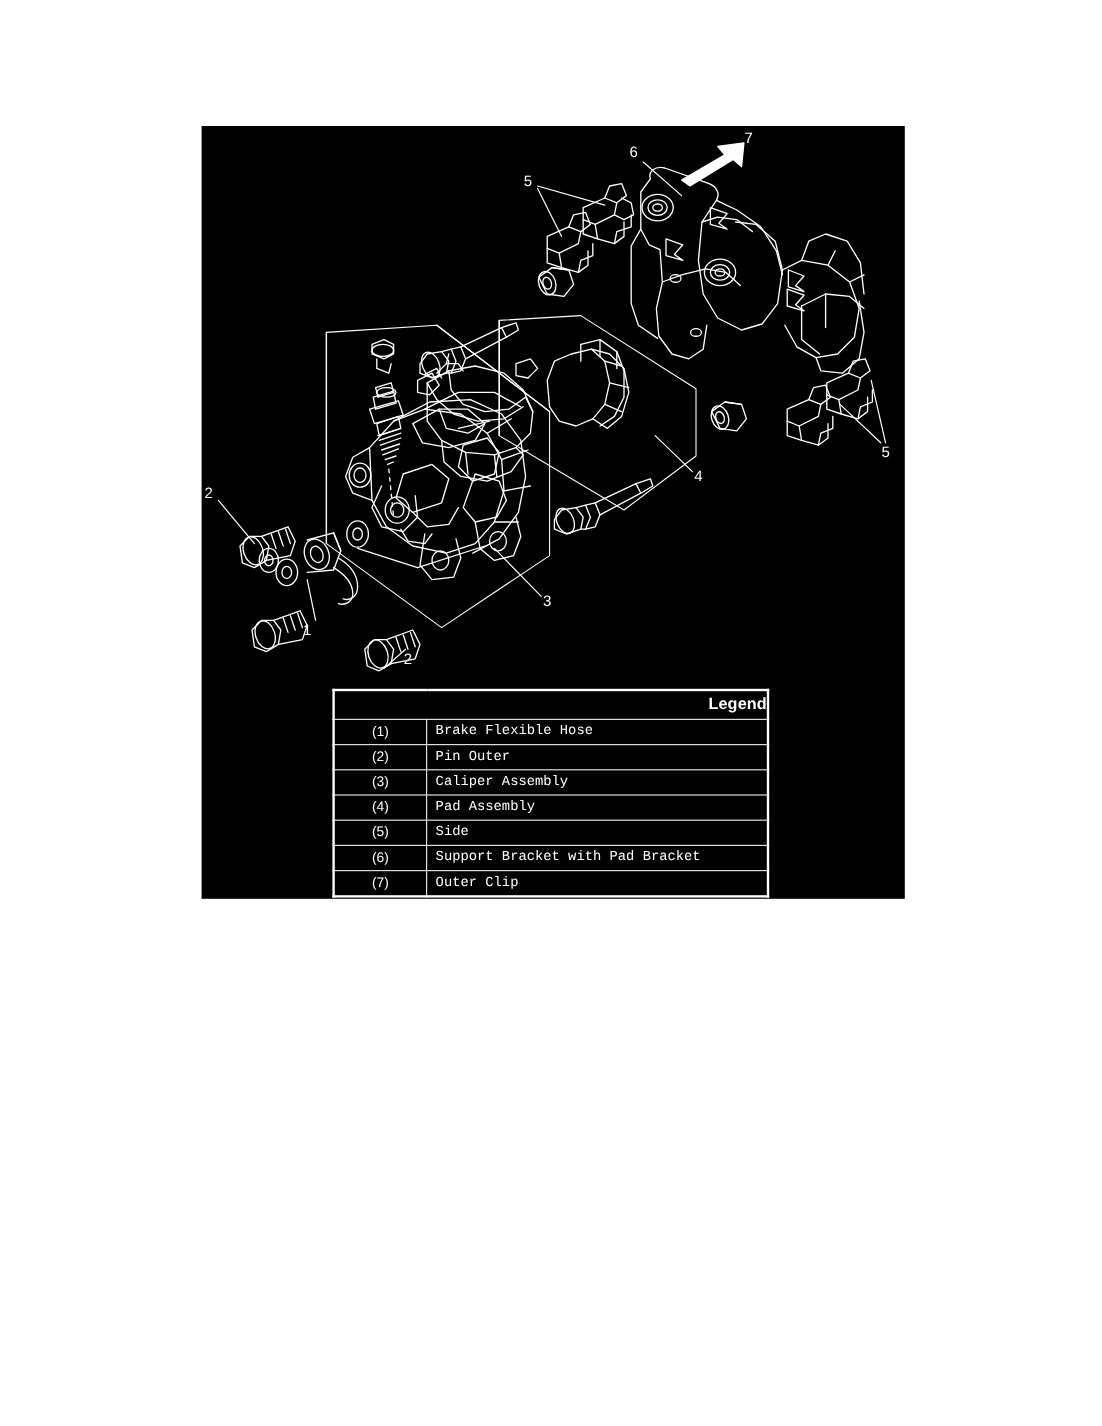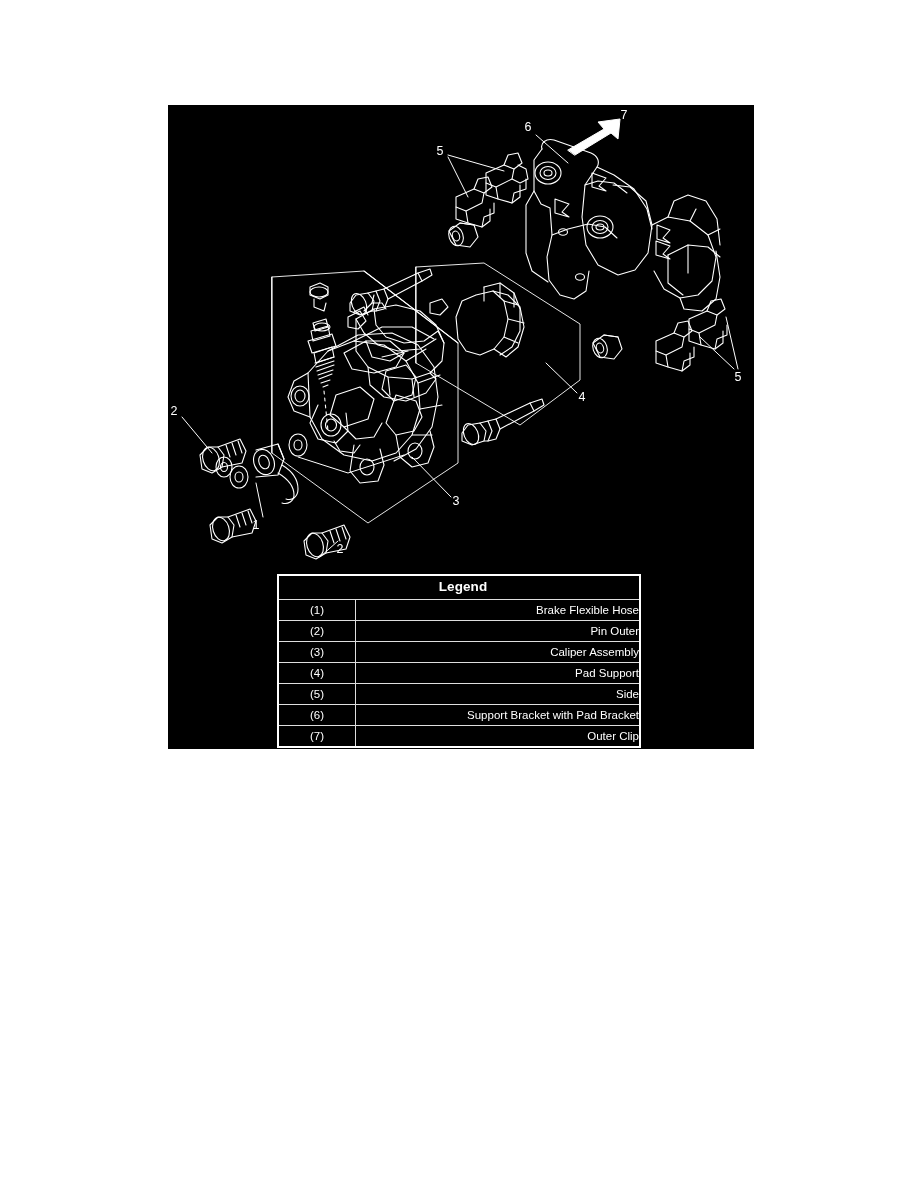--- a/index.html
+++ b/index.html
@@ -49,34 +49,35 @@
     color: #ffffff;
     font-size: 11.5px;
     font-family: "Liberation Sans", sans-serif;
     padding: 2px 0 3px 0;
     height: 15px;
     line-height: 14px;
     font-weight: normal;
     white-space: nowrap;
   }
   #legend-table th.legend-title {
-    text-align: center;
+    text-align: right;
     padding-left: 8px;
     font-size: 13.5px;
     font-weight: bold;
     letter-spacing: 0.1px;
     height: 18px;
   }
   #legend-table td.legend-num {
     width: 76px;
     text-align: center;
   }
   #legend-table td.legend-desc {
-    text-align: right;
+    text-align: left;
     padding-left: 7px;
+    font-family: Liberation Mono, monospace;
   }
 
   .callout {
     font-family: "Liberation Sans", sans-serif;
     font-size: 12.5px;
     fill: #ffffff;
   }
 </style>
 </head>
 <body>
@@ -384,21 +385,21 @@
         <tr>
           <td class="legend-num">(2)</td>
           <td class="legend-desc">Pin Outer</td>
         </tr>
         <tr>
           <td class="legend-num">(3)</td>
           <td class="legend-desc">Caliper Assembly</td>
         </tr>
         <tr>
           <td class="legend-num">(4)</td>
-          <td class="legend-desc">Pad Support</td>
+          <td class="legend-desc">Pad Assembly</td>
         </tr>
         <tr>
           <td class="legend-num">(5)</td>
           <td class="legend-desc">Side</td>
         </tr>
         <tr>
           <td class="legend-num">(6)</td>
           <td class="legend-desc">Support Bracket with Pad Bracket</td>
         </tr>
         <tr>

